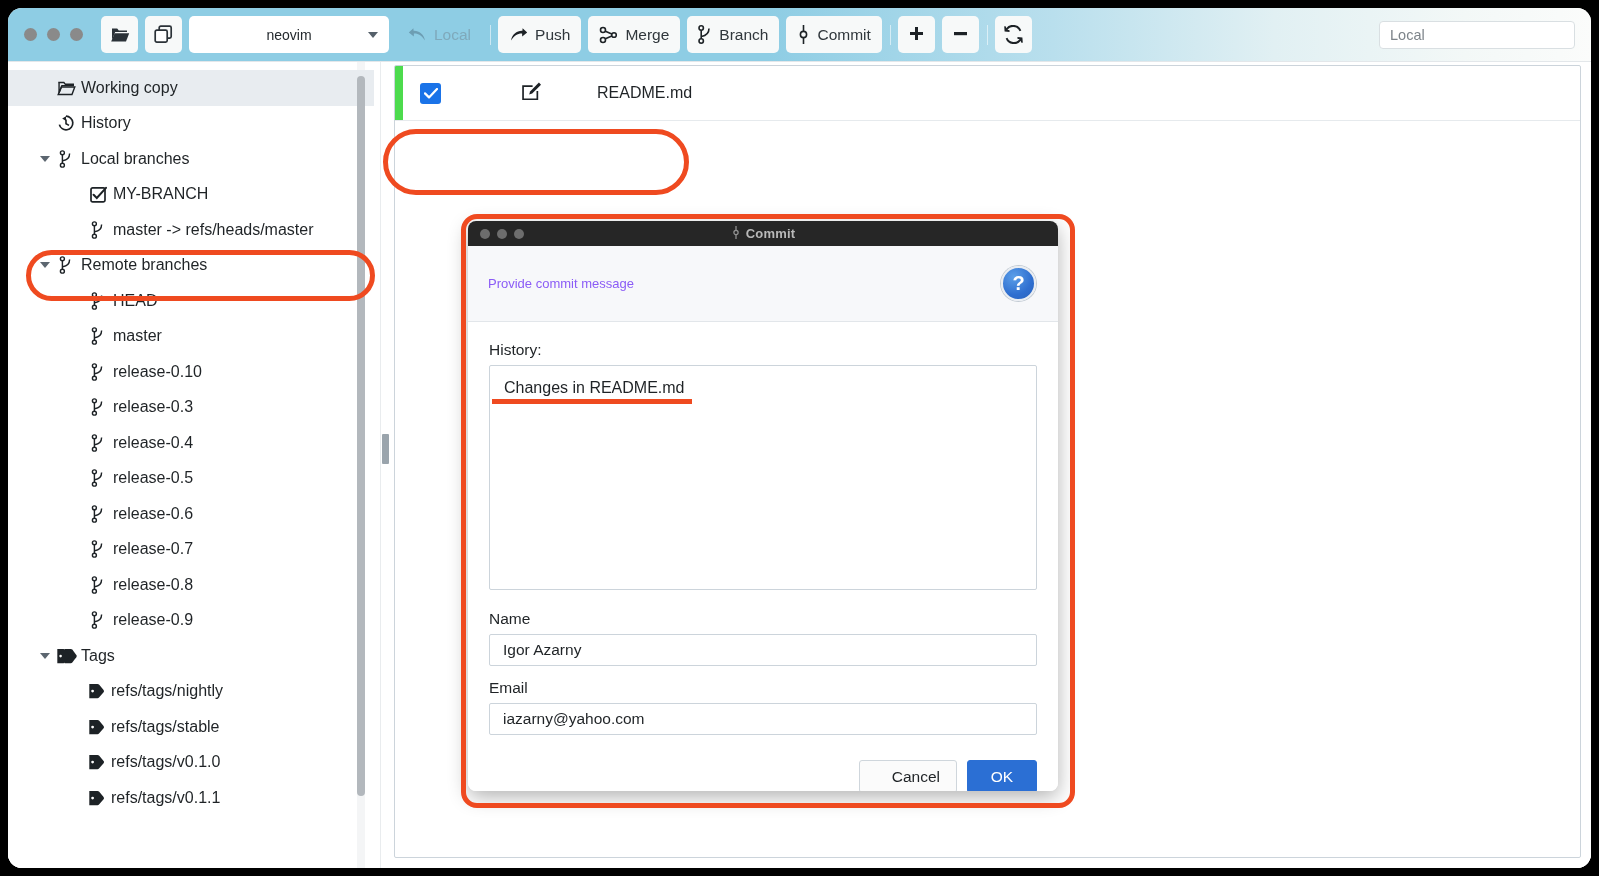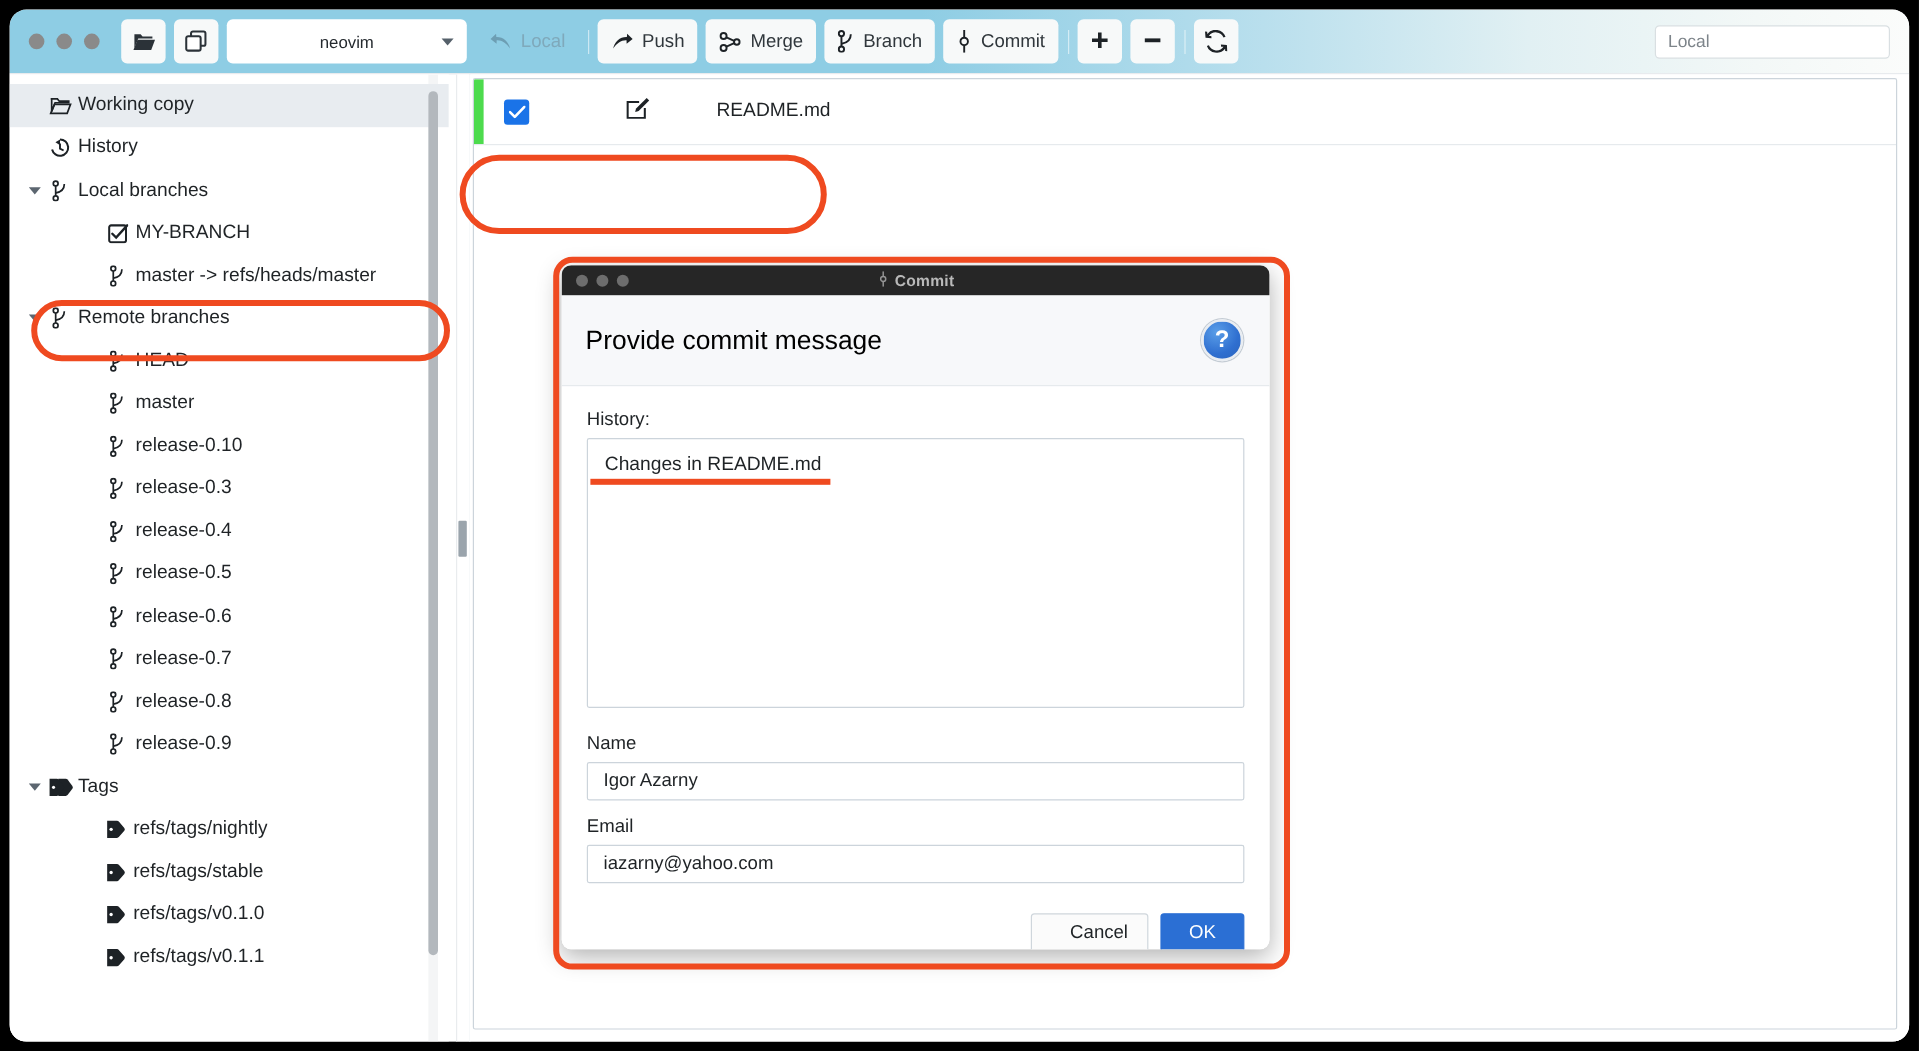--- a/index.html
+++ b/index.html
@@ -150,21 +150,21 @@
     border-right: 5px solid transparent;
     border-top: 6px solid #5c6670;
     display: block;
   }
   .tree-row .glyph {
     width: 24px; flex: 0 0 24px;
     display: flex; align-items: center; justify-content: center;
     margin-right: 3px;
   }
   .tree-row .lbl { overflow: hidden; }
-  .ind-1 { padding-left: 12px; }
+  .ind-1 { padding-left: 28px; }
   .ind-2 { padding-left: 60px; }
   .ind-2b { padding-left: 58px; }
 
   #sidebar-scrollbar {
     position: absolute;
     right: 9px; top: 14px;
     width: 8px; height: 720px;
     background: #b3b8bd;
     border-radius: 5px;
   }
@@ -295,21 +295,21 @@
     height: 76px;
     background: #f7f8fa;
     border-bottom: 1px solid #e2e6ea;
     display: flex;
     align-items: center;
     justify-content: space-between;
     padding: 0 22px 0 20px;
     box-sizing: border-box;
     flex: 0 0 76px;
   }
-  #dlg-header-text { font-size: 22px; color: #000000; text-align: center; }
+  #dlg-header-text { font-size: 13px; color: #8b5cf6; text-align: center; }
   #help-button {
     width: 35px; height: 35px; border-radius: 50%;
     background: radial-gradient(circle at 35% 28%, #5a9ee8 0%, #2f6fd0 60%, #2a63bc 100%);
     border: 2px solid #e9edf2;
     box-shadow: 0 0 0 1px #c4ccd4;
     color: #ffffff;
     font-size: 20px;
     font-weight: bold;
     display: flex; align-items: center; justify-content: center;
     cursor: pointer;

